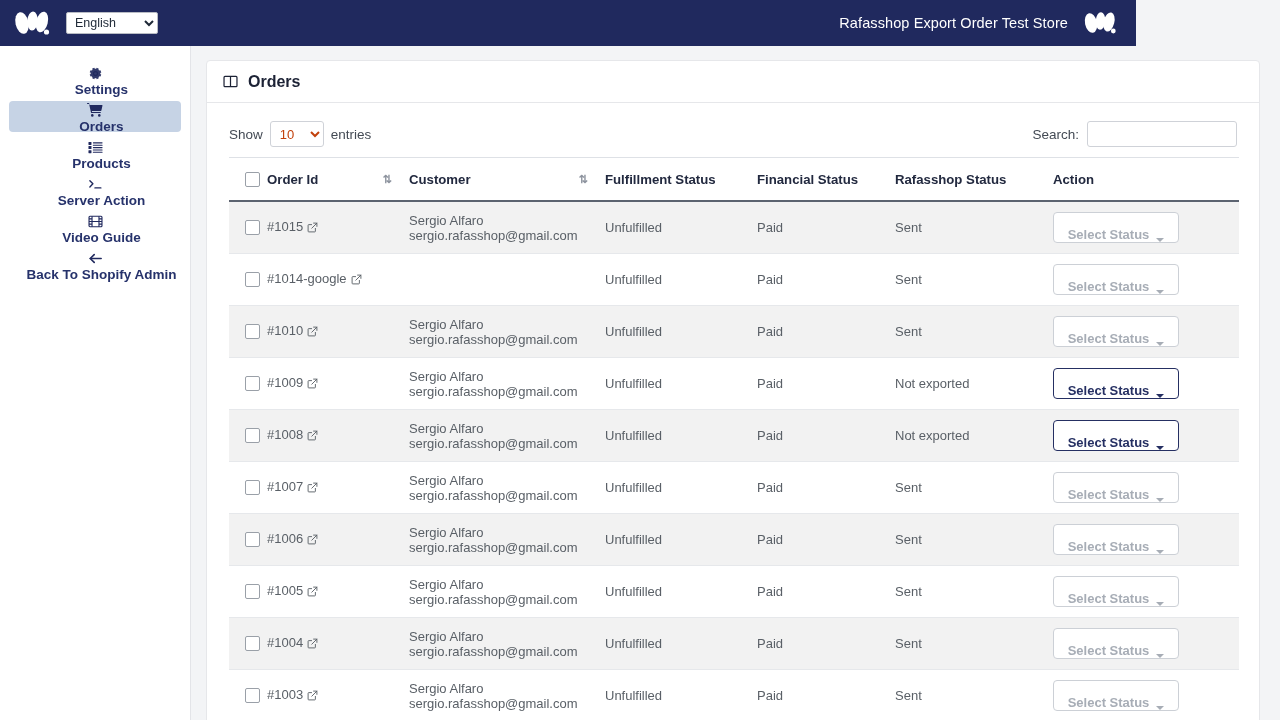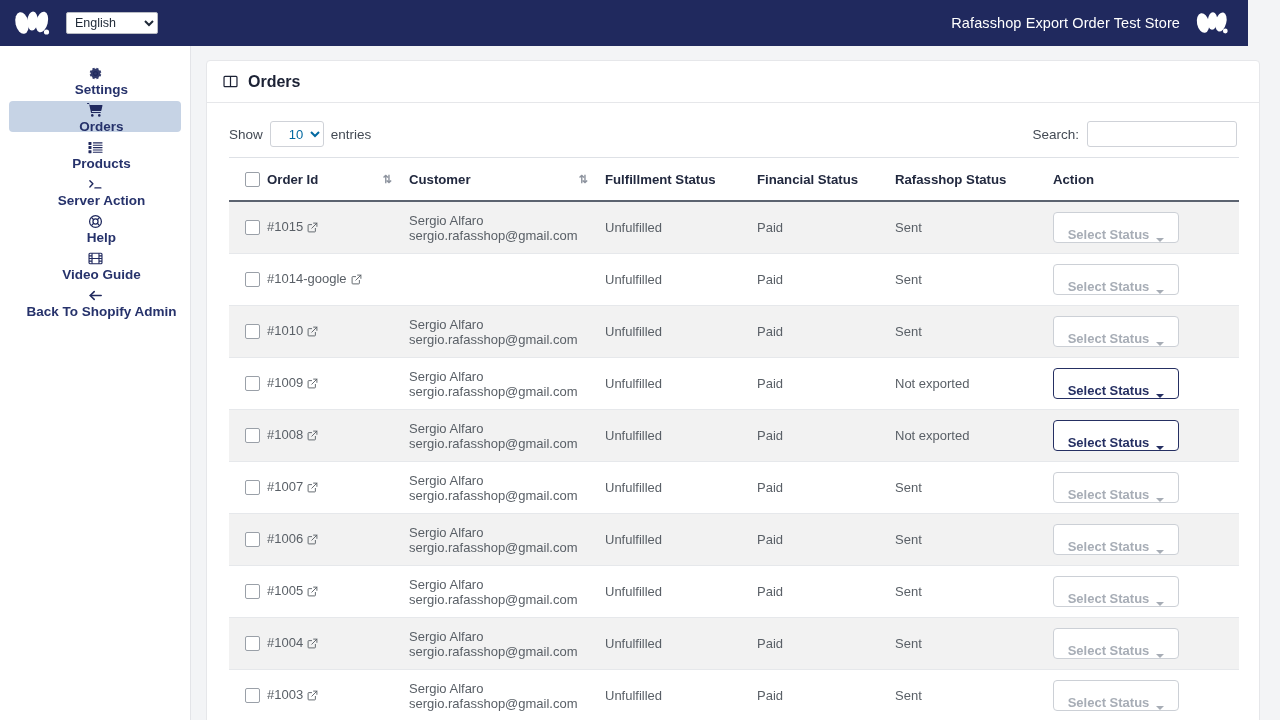--- a/index.html
+++ b/index.html
@@ -9,21 +9,21 @@
     overflow: hidden;
     background: #f3f4f6;
     font-family: "Liberation Sans", sans-serif;
     font-size: 14px;
     color: #212529;
   }
 
   
   .topbar {
     position: absolute; top: 0; left: 0;
-    width: 1248px; height: 46px;
+    width: 1136px; height: 46px;
     background: #20295e;
     display: flex; align-items: center;
     padding: 0 14px 0 12px;
     z-index: 20;
   }
   .logo-mark { width: 44px; height: 30px; flex: 0 0 auto; }
   .lang-select {
     margin-left: 10px;
     width: 92px; height: 22px;
     font-family: "Liberation Sans", sans-serif;
@@ -113,25 +113,25 @@
     justify-content: space-between;
     height: 34px;
     margin-bottom: 6px;
   }
   .length-wrap { display: flex; align-items: center; font-size: 13.5px; color: #434a54; }
   .length-select {
     margin: 0 7px;
     width: 54px; height: 26px;
     font-family: "Liberation Sans", sans-serif;
     font-size: 13px;
-    color: #0369a1;
+    color: #c2410c;
     background: #fff;
     border: 1px solid #cfd2d8;
     border-radius: 3px;
-    padding-left: 14px;
+    padding-left: 5px;
   }
   .search-wrap { display: flex; align-items: center; font-size: 13.5px; color: #434a54; }
   .search-input {
     margin-left: 8px;
     width: 150px; height: 26px;
     border: 1px solid #cfd2d8;
     border-radius: 3px;
     background: #fff;
     font-family: "Liberation Sans", sans-serif;
     font-size: 13px;
@@ -307,30 +307,20 @@
   <div class="nav-item">
     <span class="nav-ico">
       <svg viewBox="0 0 16 16" width="15" height="15" fill="none" stroke="currentColor" stroke-width="1.5" stroke-linecap="round" stroke-linejoin="round" aria-hidden="true">
         <path d="M2 4l3.2 3.3L2 10.6"></path>
         <path d="M7.4 11.6h6.3"></path>
       </svg>
     </span>
     <span>Server Action</span>
   </div>
 
-  <div class="nav-item">
-    <span class="nav-ico">
-      <svg viewBox="0 0 16 16" width="15" height="15" fill="none" stroke="currentColor" stroke-width="1.35" aria-hidden="true">
-        <circle cx="8" cy="8" r="6.3"></circle>
-        <circle cx="8" cy="8" r="2.7"></circle>
-        <path d="M3.6 3.6l2.5 2.5M9.9 9.9l2.5 2.5M12.4 3.6L9.9 6.1M6.1 9.9l-2.5 2.5"></path>
-      </svg>
-    </span>
-    <span>Help</span>
-  </div>
 
   <div class="nav-item">
     <span class="nav-ico">
       <svg viewBox="0 0 16 16" width="15" height="15" fill="none" stroke="currentColor" stroke-width="1.2" aria-hidden="true">
         <rect x="1.1" y="2.4" width="13.8" height="11.2" rx="1"></rect>
         <path d="M4.3 2.4v11.2M11.7 2.4v11.2M1.1 5.2h3.2M1.1 8h13.8M1.1 10.8h3.2M11.7 5.2h3.2M11.7 10.8h3.2"></path>
       </svg>
     </span>
     <span>Video Guide</span>
   </div>

